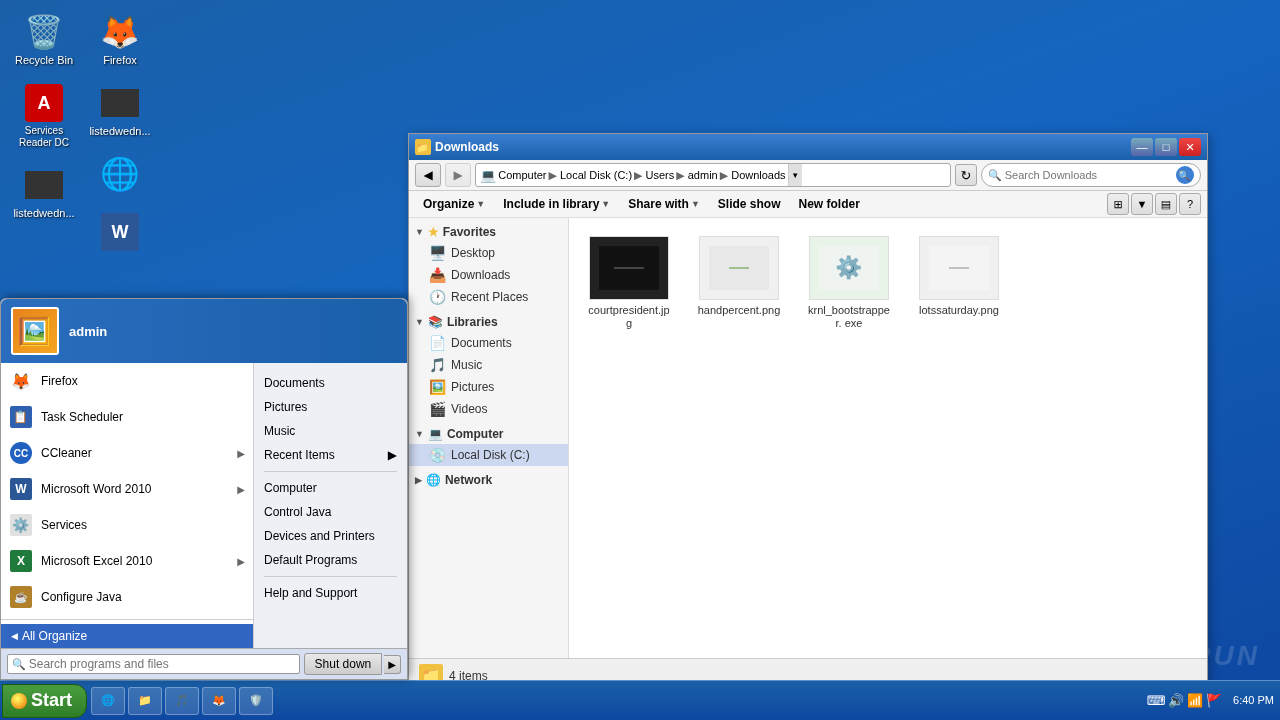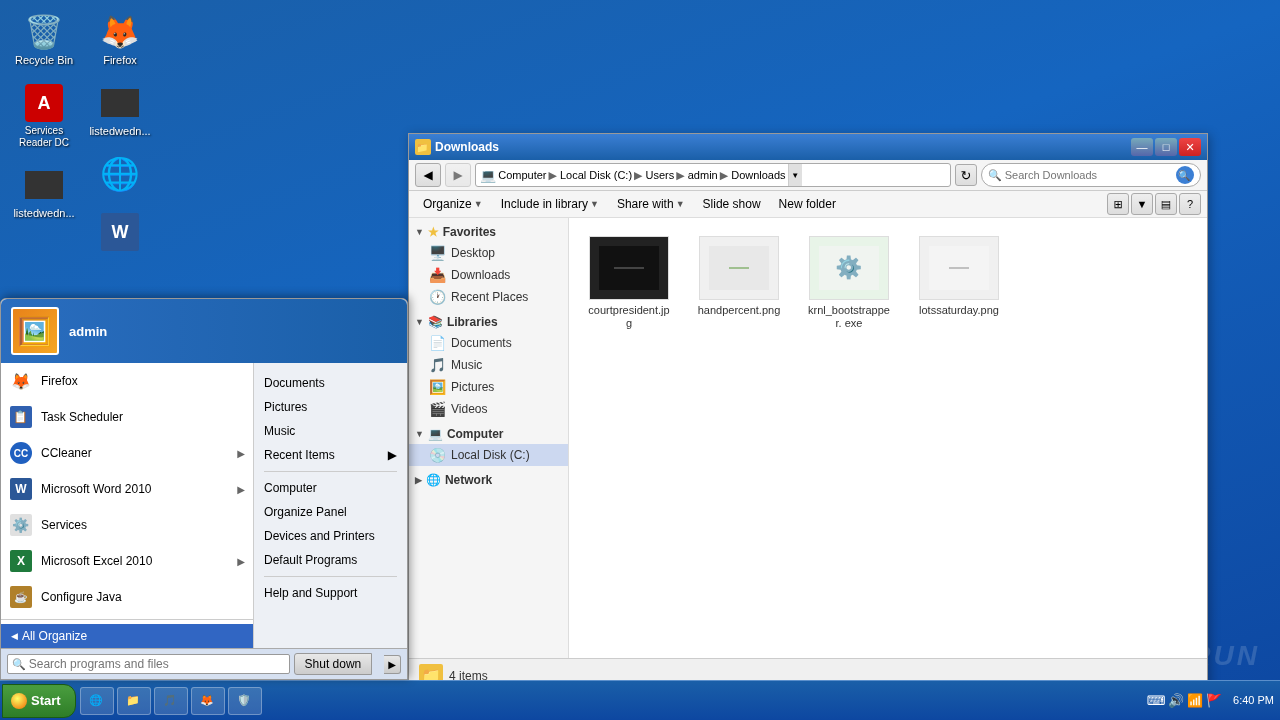--- a/index.html
+++ b/index.html
@@ -66,21 +66,21 @@
       display: flex;
       align-items: center;
       z-index: 100;
     }
     .start-button {
       background: linear-gradient(to bottom, #4a9e3f, #2e7d27);
       border: 1px solid #1a5c14;
       border-radius: 0 12px 12px 0;
       color: white;
       font-weight: bold;
-      font-size: 13px;
+      font-size: 18px;
       padding: 4px 14px 4px 8px;
       height: 34px;
       display: flex;
       align-items: center;
       gap: 4px;
       cursor: pointer;
       margin-left: 2px;
     }
     .start-orb {
       width: 16px;
@@ -438,20 +438,21 @@
       gap: 2px;
     }
     .win-menu-item {
       padding: 3px 8px;
       border-radius: 3px;
       cursor: pointer;
       font-size: 12px;
       display: flex;
       align-items: center;
       gap: 2px;
+      font-weight: bold;
     }
     .win-menu-item .mi-arrow { font-size: 9px; color: #555; }
 
     .win-view-btns {
       margin-left: auto;
       display: flex;
       align-items: center;
       gap: 2px;
     }
     .view-btn {
@@ -704,34 +705,34 @@
       <div class="sm-right">
         <div class="sm-right-item">Documents</div>
         <div class="sm-right-item">Pictures</div>
         <div class="sm-right-item">Music</div>
         <div class="sm-right-item" style="display:flex;justify-content:space-between;">
           <span>Recent Items</span>
           <span>▶</span>
         </div>
         <div class="sm-divider" style="margin:4px 10px;"></div>
         <div class="sm-right-item">Computer</div>
-        <div class="sm-right-item">Organize Panel</div>
+        <div class="sm-right-item">Control Java</div>
         <div class="sm-right-item">Devices and Printers</div>
         <div class="sm-right-item">Default Programs</div>
         <div class="sm-divider" style="margin:4px 10px;"></div>
         <div class="sm-right-item">Help and Support</div>
       </div>
     </div>
 
     <div class="sm-footer">
       <div class="sm-search-box">
         <span style="color:#888;font-size:11px;margin-right:3px;">🔍</span>
         <input type="text" placeholder="Search programs and files" style="">
       </div>
-      <div style="margin-left:auto;display:flex;align-items:center;gap:12px;">
+      <div style="margin-left:auto;display:flex;align-items:center;gap:2px;">
         <div class="sm-shutdown-btn">Shut down</div>
         <div class="sm-shutdown-arrow">▶</div>
       </div>
     </div>
   </div>
 
   <div class="explorer-window">
 
     <div class="win-titlebar">
       <div class="win-title-icon">📁</div>

